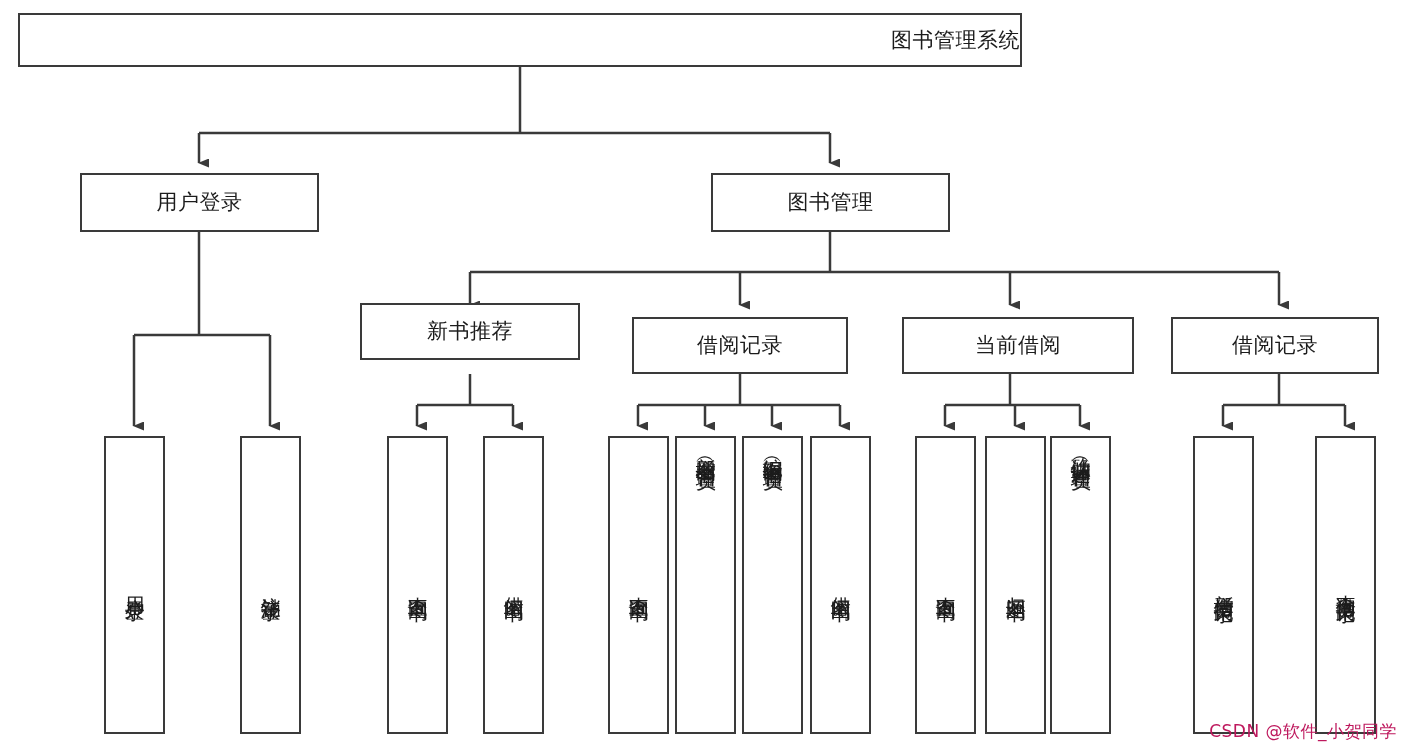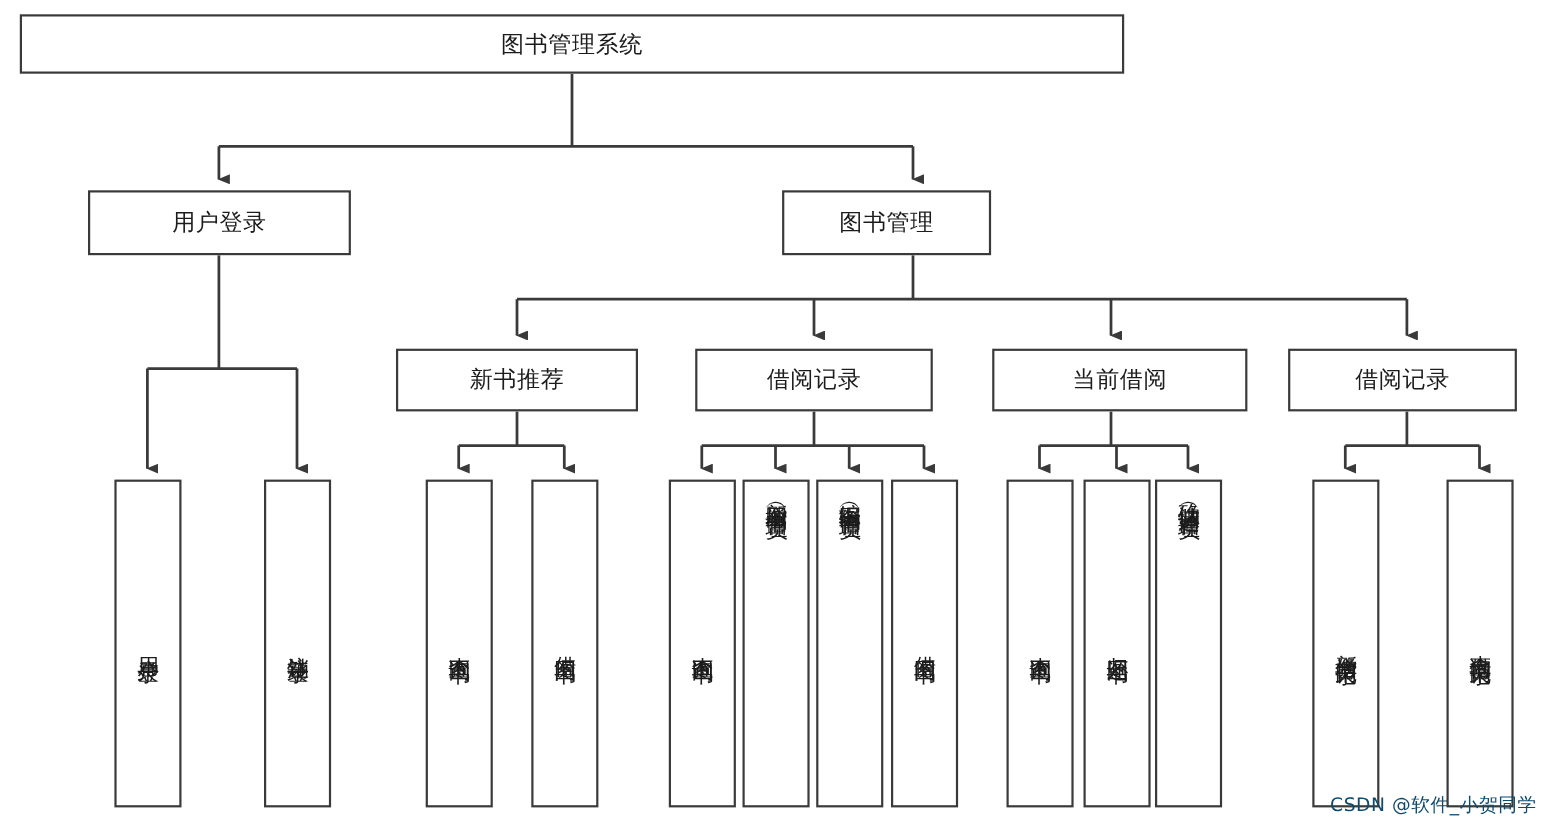--- a/index.html
+++ b/index.html
@@ -53,21 +53,21 @@
   }
   .leaf.centered{
     align-items:center;
     padding-top:0;
   }
   .watermark{
     position:absolute;
     right:8px;
     bottom:4px;
     font-size:17px;
-    color:#0c4a6e;
+    color:#be185d;
     letter-spacing:0.5px;
     z-index:3;
     white-space:nowrap;
   }
 </style>
 </head>
 <body>
 
 <div id="canvas">
 
@@ -114,32 +114,32 @@
       <path d="M1015,405 L1015,426" marker-end="url(#arrow)"></path>
       <path d="M1080,405 L1080,426" marker-end="url(#arrow)"></path>
 
       <path d="M1279,374 L1279,405"></path>
       <path d="M1223,405 L1345,405"></path>
       <path d="M1223,405 L1223,426" marker-end="url(#arrow)"></path>
       <path d="M1345,405 L1345,426" marker-end="url(#arrow)"></path>
     </g>
   </svg>
 
-  <div class="node" style="left:18px;top:13px;width:1004px;height:54px;">
+  <div class="node" style="left:18px;top:13px;width:1004px;height:54px;justify-content:flex-end;">
     <span class="label">图书管理系统</span>
   </div>
 
   <div class="node" style="left:80px;top:173px;width:239px;height:59px;">
     <span class="label">用户登录</span>
   </div>
-  <div class="node" style="left:711px;top:173px;width:190px;height:59px;">
+  <div class="node" style="left:711px;top:173px;width:239px;height:59px;">
     <span class="label">图书管理</span>
   </div>
 
-  <div class="node" style="left:360px;top:317px;width:220px;height:57px;text-align:right;">
+  <div class="node" style="left:360px;top:303px;width:220px;height:57px;text-align:right;">
     <span class="label">新书推荐</span>
   </div>
   <div class="node" style="left:632px;top:317px;width:216px;height:57px;">
     <span class="label">借阅记录</span>
   </div>
   <div class="node" style="left:902px;top:317px;width:232px;height:57px;">
     <span class="label">当前借阅</span>
   </div>
   <div class="node" style="left:1171px;top:317px;width:208px;height:57px;">
     <span class="label">借阅记录</span>

